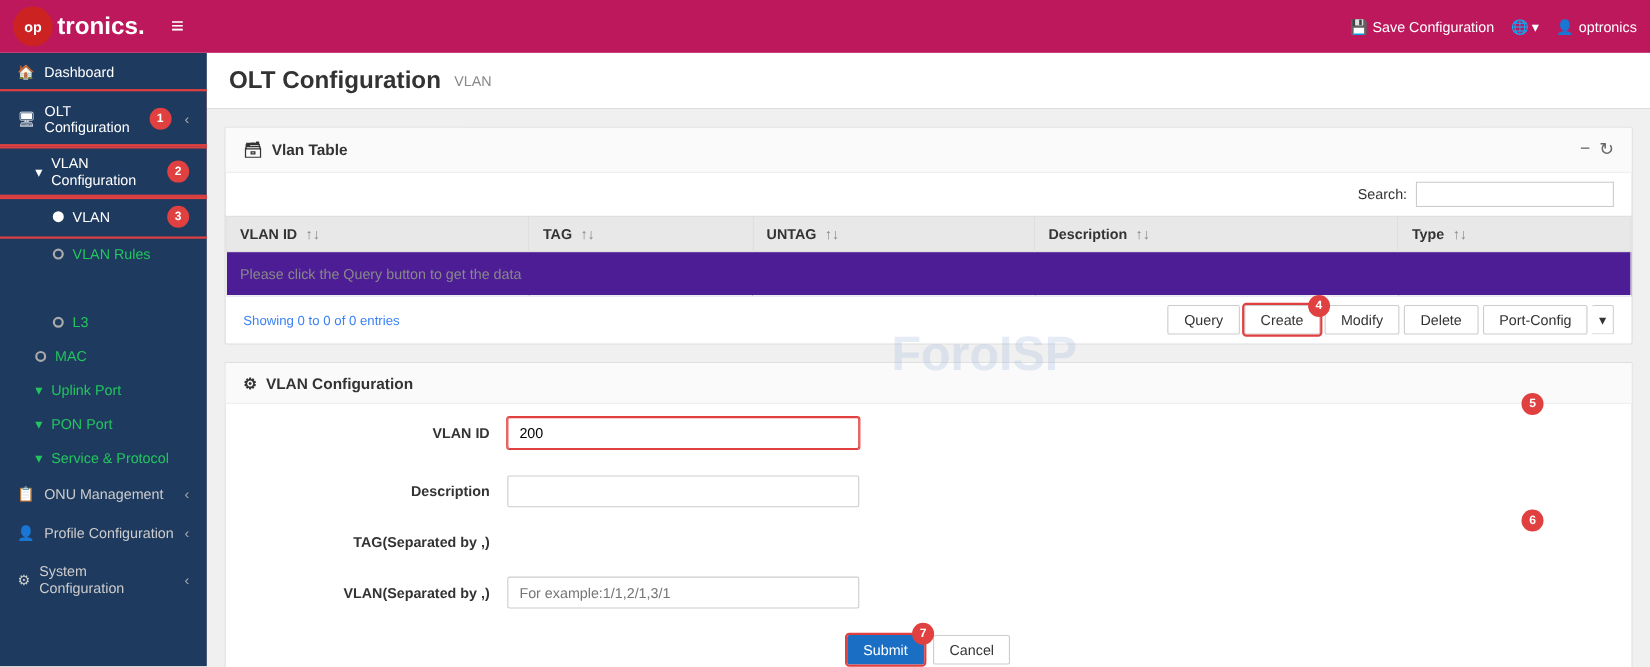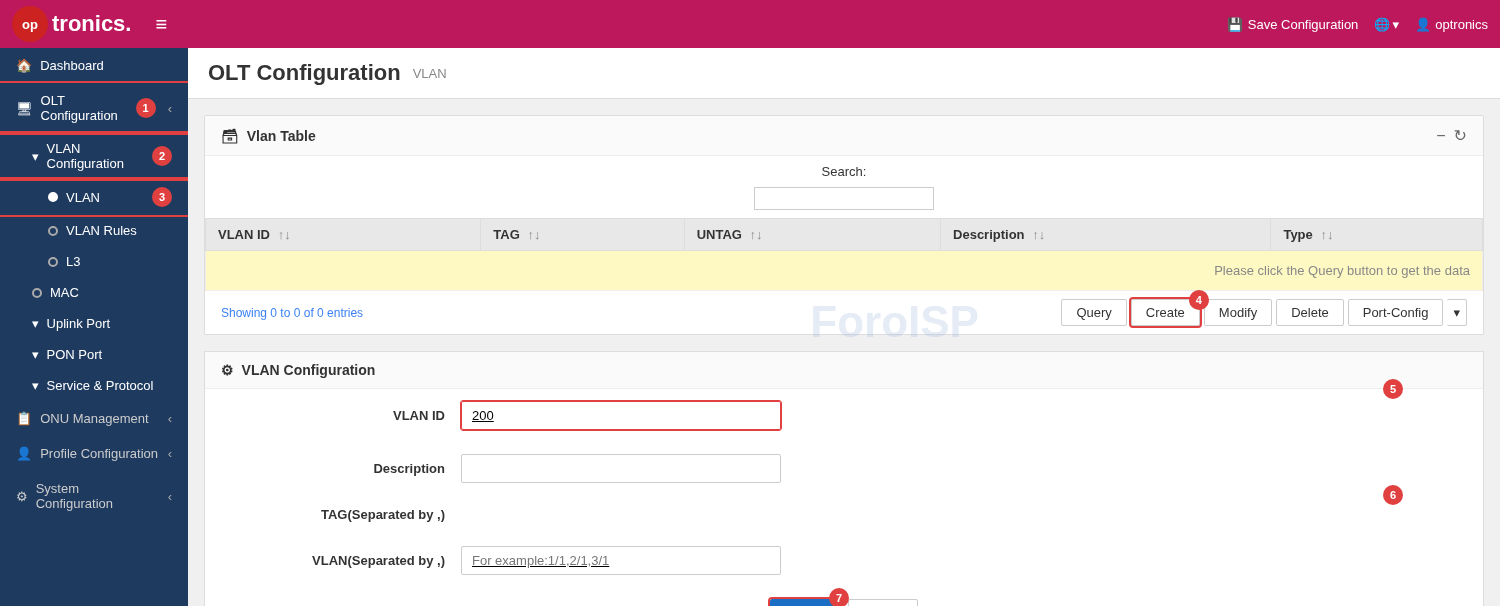--- a/index.html
+++ b/index.html
@@ -95,21 +95,21 @@
       outline: 2px solid #e04040;
       color: white;
     }
     .sidebar-sub-item {
       padding: 8px 16px;
       cursor: pointer;
       display: flex;
       align-items: center;
       gap: 8px;
       font-size: 13px;
-      color: #ffffff;
+      color: #22c55e;
     }
     .sidebar-sub-item.highlighted {
       outline: 2px solid #e04040;
       color: white;
     }
     .sidebar-sub-item.active { color: white; }
     .circle-icon {
       width: 10px;
       height: 10px;
       border-radius: 50%;
@@ -197,21 +197,20 @@
       font-size: 16px;
     }
 
     
     .table-toolbar {
       padding: 8px 16px;
       display: flex;
       align-items: center;
       justify-content: flex-end;
       gap: 8px;
-      flex-direction: column;
     }
     .search-label { font-size: 13px; color: #333; }
     .search-input {
       border: 1px solid #ccc;
       padding: 3px 6px;
       width: 180px;
       font-size: 13px;
     }
 
     table {
@@ -227,24 +226,24 @@
       font-weight: bold;
       color: #333;
     }
     th .sort-arrow { color: #888; margin-left: 4px; }
     td {
       padding: 8px 12px;
       border: 1px solid #eee;
       color: #555;
     }
     .table-empty-msg {
-      text-align: right;
+      text-align: left;
       color: #888;
       padding: 12px;
-      background: #fef9c3;
+      background: #4c1d95;
       margin-top: 24px;
     }
     .table-footer {
       padding: 8px 16px;
       display: flex;
       align-items: center;
       justify-content: space-between;
     }
     .table-info { font-size: 12px; color: #3b82f6; }
     .btn-group {
@@ -305,21 +304,20 @@
       font-weight: bold;
       flex-shrink: 0;
     }
     .form-input {
       flex: 1;
       max-width: 320px;
       border: 1px solid #ccc;
       padding: 6px 10px;
       font-size: 13px;
       border-radius: 2px;
-      text-decoration: underline;
     }
     .form-input.highlighted {
       border-color: #e04040;
       outline: 1px solid #e04040;
     }
     .form-input.tag-filled {
       background: #eef4ff;
       border-color: #e04040;
     }
     .form-actions {
@@ -397,21 +395,21 @@
       <span class="circle-icon active"></span>
       <span>VLAN</span>
       <span class="badge" style="margin-left:auto;">3</span>
     </div>
 
     <div class="sidebar-sub-item" style="padding-left:48px;">
       <span class="circle-icon"></span>
       <span>VLAN Rules</span>
     </div>
 
-    <div class="sidebar-sub-item" style="padding-left:48px;">
+    <div class="sidebar-sub-item" style="padding-left:48px;margin-top:31px;">
       <span class="circle-icon"></span>
       <span>L3</span>
     </div>
 
     <div class="sidebar-sub-item" style="padding-left:32px;">
       <span class="circle-icon"></span>
       <span>MAC</span>
     </div>
 
     <div class="sidebar-sub-item" style="padding-left:32px;">

